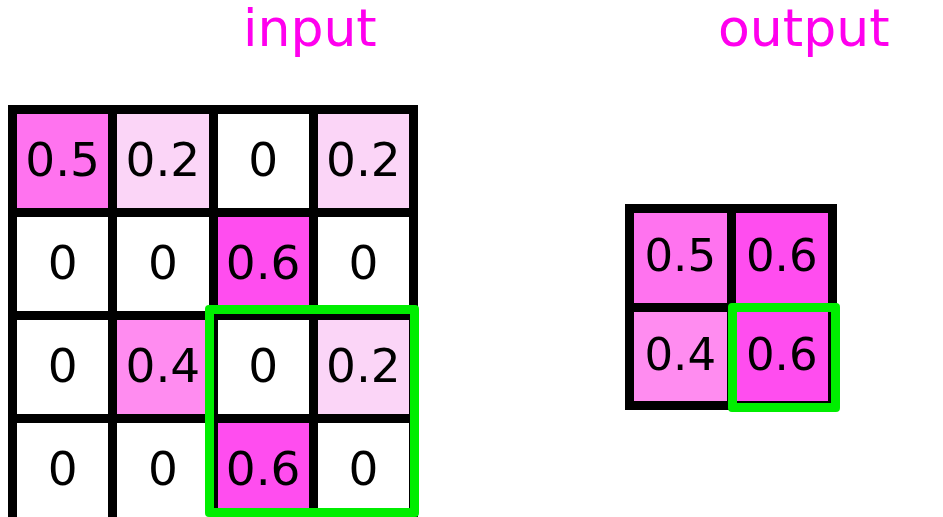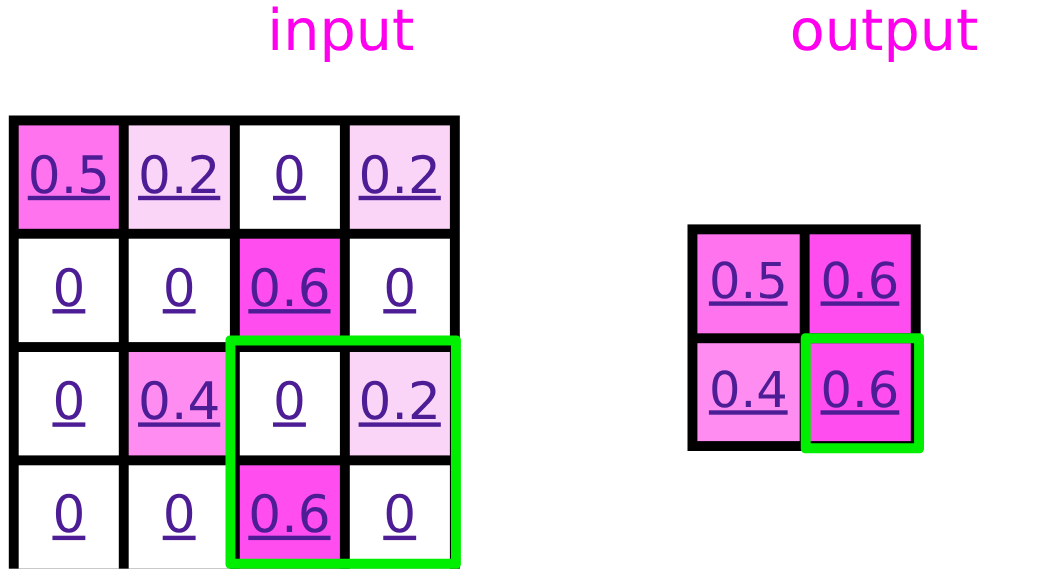--- a/index.html
+++ b/index.html
@@ -48,24 +48,23 @@
     background: #ffffff;
     display: flex;
     align-items: center;
     justify-content: center;
     box-sizing: border-box;
     overflow: visible;
   }
   .cell-val {
     font-size: 48px;
     line-height: 1;
-    color: #4c1d95;
+    color: #000000;
     white-space: nowrap;
     transform: translateY(-2px);
-    text-decoration: underline;
   }
 
   
   #input-grid {
     left: 8px;
     top: 105px;
     width: 410px;
     height: 412px;
     grid-template-columns: repeat(4, 1fr);
     grid-template-rows: repeat(4, 1fr);

